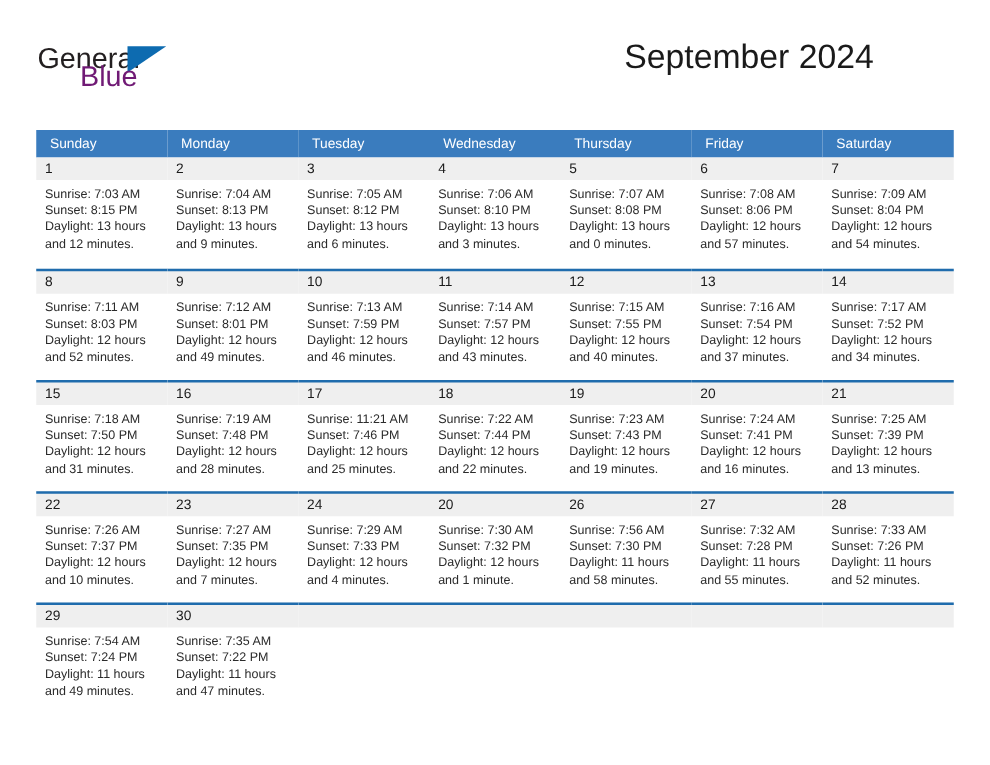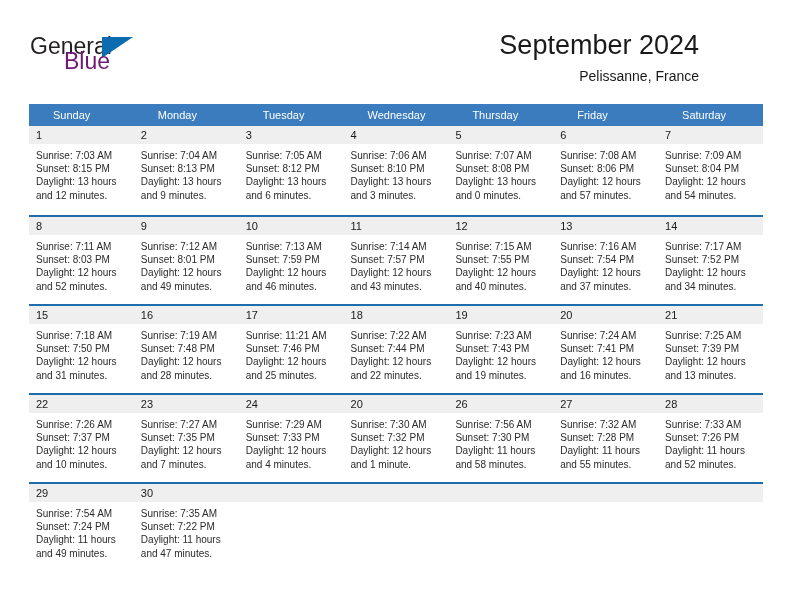--- a/index.html
+++ b/index.html
@@ -93,21 +93,21 @@
     width: 734px;
     border-collapse: collapse;
     table-layout: fixed;
   }
   .cal-table th {
     background: #3a7cbe;
     color: #ffffff;
     font-size: 11px;
     font-weight: normal;
     text-align: left;
-    padding: 5px 0 5px 24px;
+    padding: 5px 0 5px 11px;
     height: 11px;
     border: none;
   }
   .cal-table td {
     vertical-align: top;
     padding: 0;
     border: none;
   }
   .daycell {
     height: 89px;
@@ -146,21 +146,20 @@
   <div class="header">
 
     <div class="logo">
       <span class="logo-general">General</span>
       <span class="logo-triangle"></span>
       <span class="logo-blue">Blue</span>
     </div>
 
     <div class="title-block">
       <div class="month-title">September 2024</div>
-      <div class="location">Pelissanne, France</div>
     </div>
 
   </div>
 
   <div class="calendar">
     <table class="cal-table">
       <thead>
         <tr>
           <th>Sunday</th>
           <th>Monday</th>

